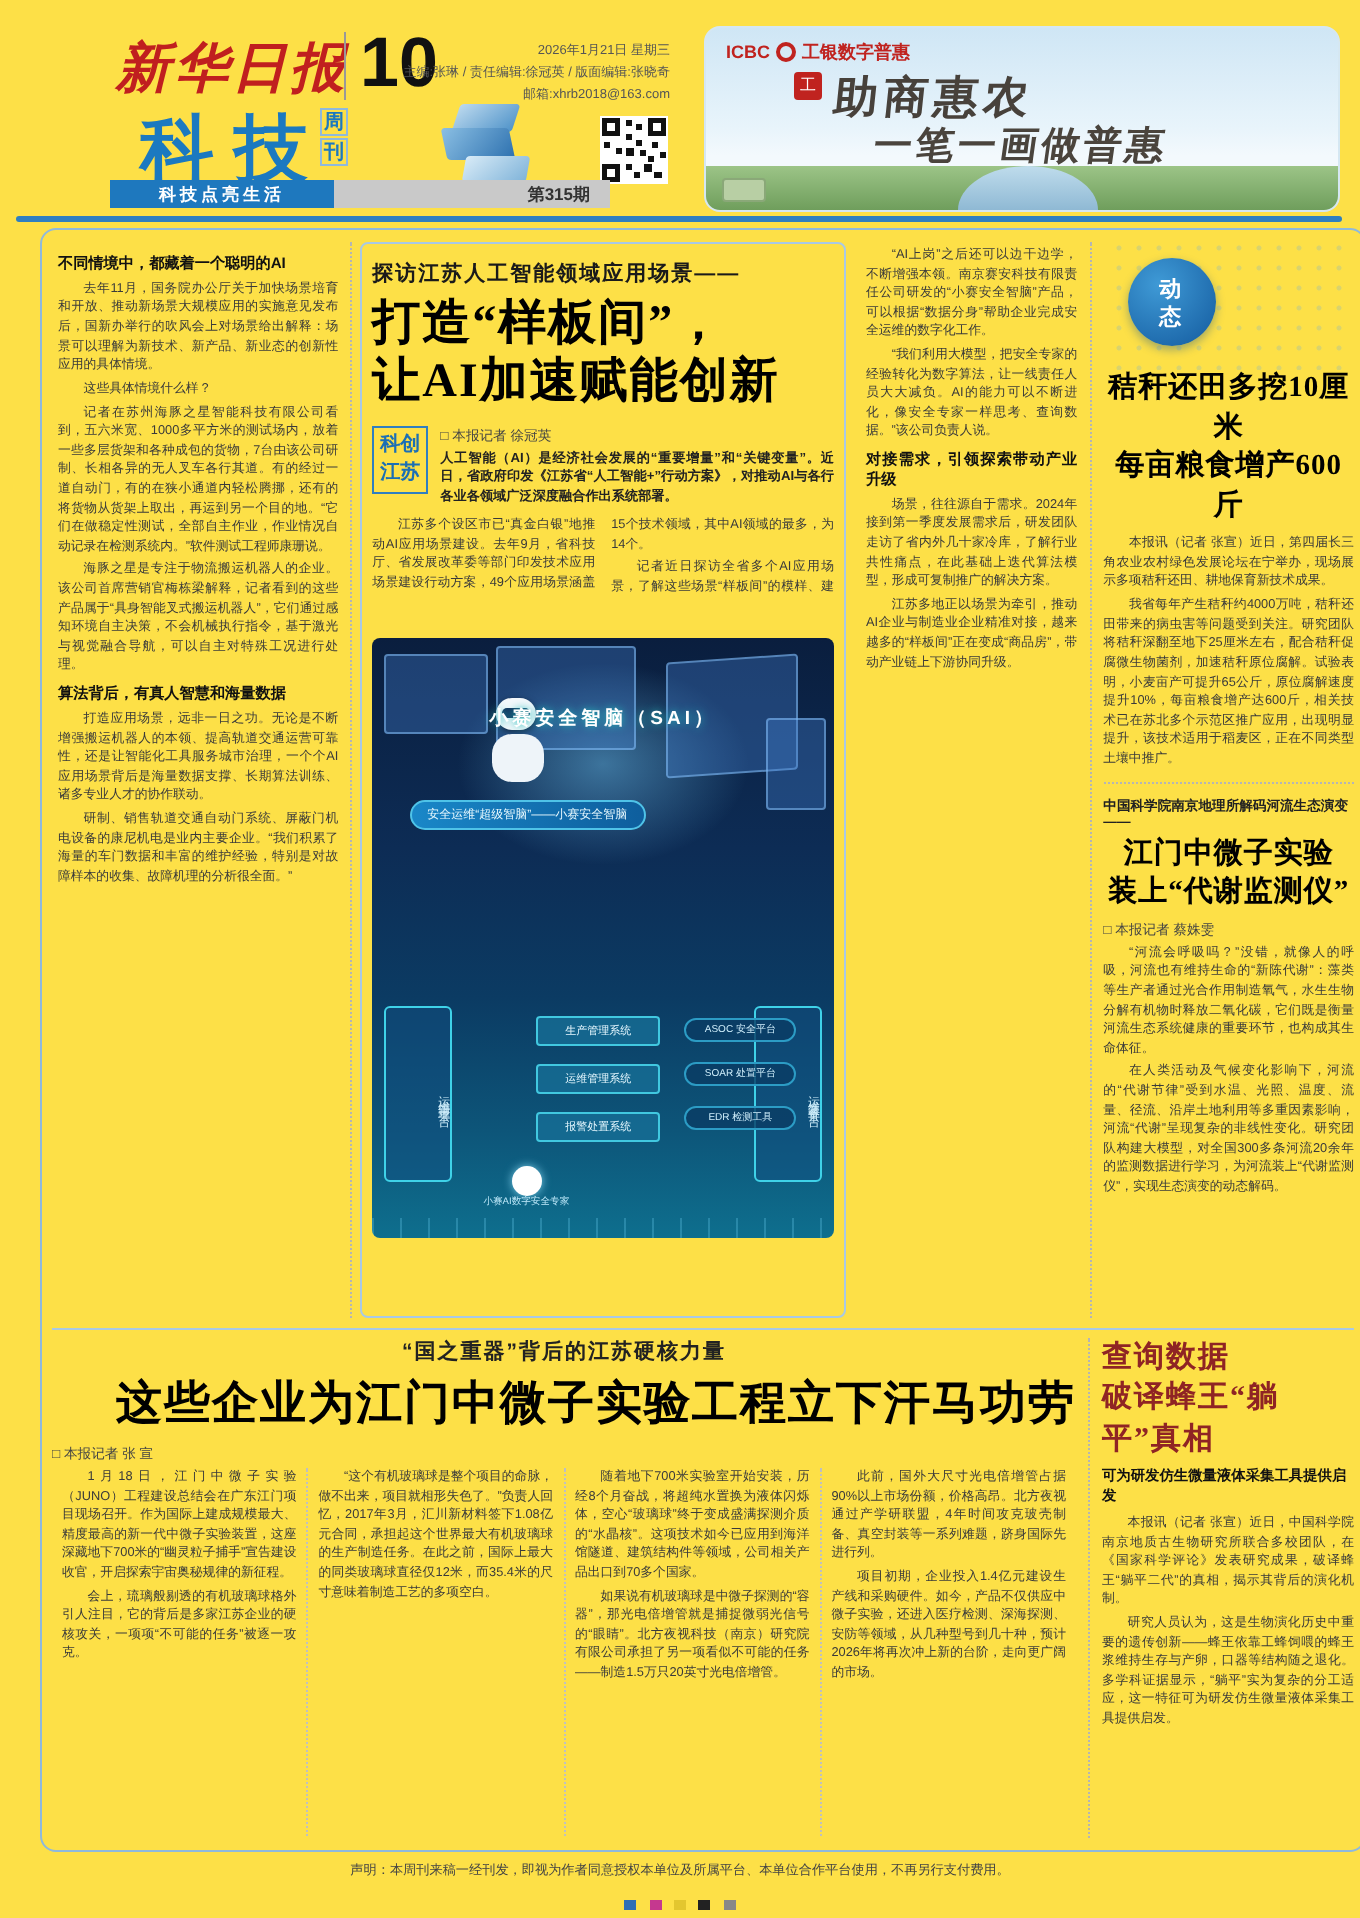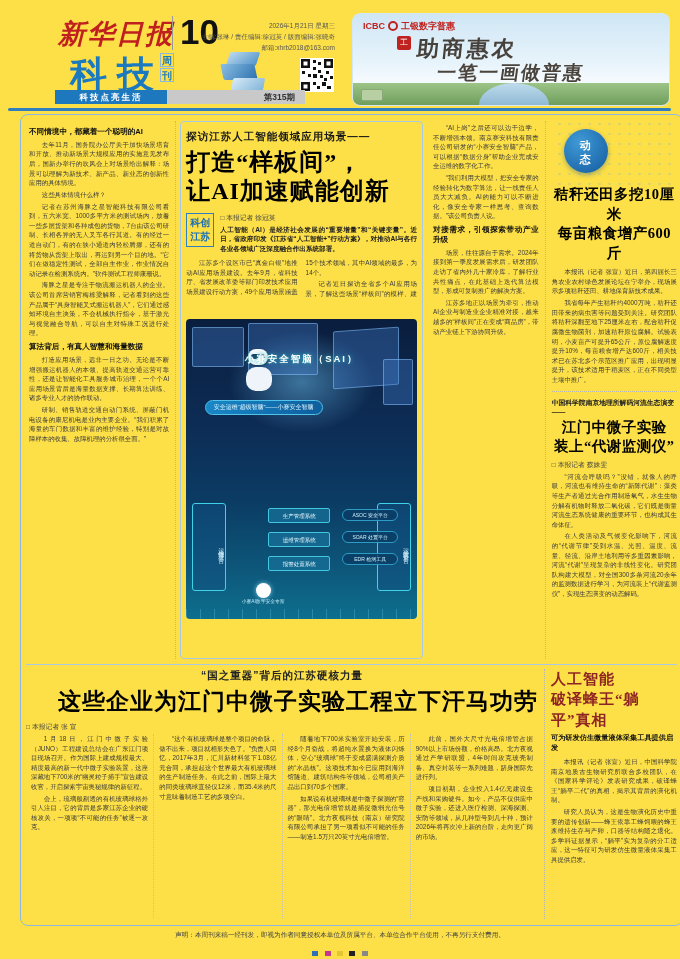--- a/index.html
+++ b/index.html
@@ -321,21 +321,21 @@
             <p>如果说有机玻璃球是中微子探测的“容器”，那光电倍增管就是捕捉微弱光信号的“眼睛”。北方夜视科技（南京）研究院有限公司承担了另一项看似不可能的任务——制造1.5万只20英寸光电倍增管。</p>
           </div>
           <div class="b-col">
             <p>此前，国外大尺寸光电倍增管占据90%以上市场份额，价格高昂。北方夜视通过产学研联盟，4年时间攻克玻壳制备、真空封装等一系列难题，跻身国际先进行列。</p>
             <p>项目初期，企业投入1.4亿元建设生产线和采购硬件。如今，产品不仅供应中微子实验，还进入医疗检测、深海探测、安防等领域，从几种型号到几十种，预计2026年将再次冲上新的台阶，走向更广阔的市场。</p>
           </div>
         </div>
       </article>
       <article class="bee">
         <div class="bee-h">
-          <div>人工智能</div>
+          <div>查询数据</div>
           <div>破译蜂王“躺平”真相</div>
         </div>
         <div class="bee-sub">可为研发仿生微量液体采集工具提供启发</div>
         <div class="body-txt">
           <p>本报讯（记者 张宣）近日，中国科学院南京地质古生物研究所联合多校团队，在《国家科学评论》发表研究成果，破译蜂王“躺平二代”的真相，揭示其背后的演化机制。</p>
           <p>研究人员认为，这是生物演化历史中重要的遗传创新——蜂王依靠工蜂饲喂的蜂王浆维持生存与产卵，口器等结构随之退化。多学科证据显示，“躺平”实为复杂的分工适应，这一特征可为研发仿生微量液体采集工具提供启发。</p>
         </div>
       </article>
     </section>
   </main>

